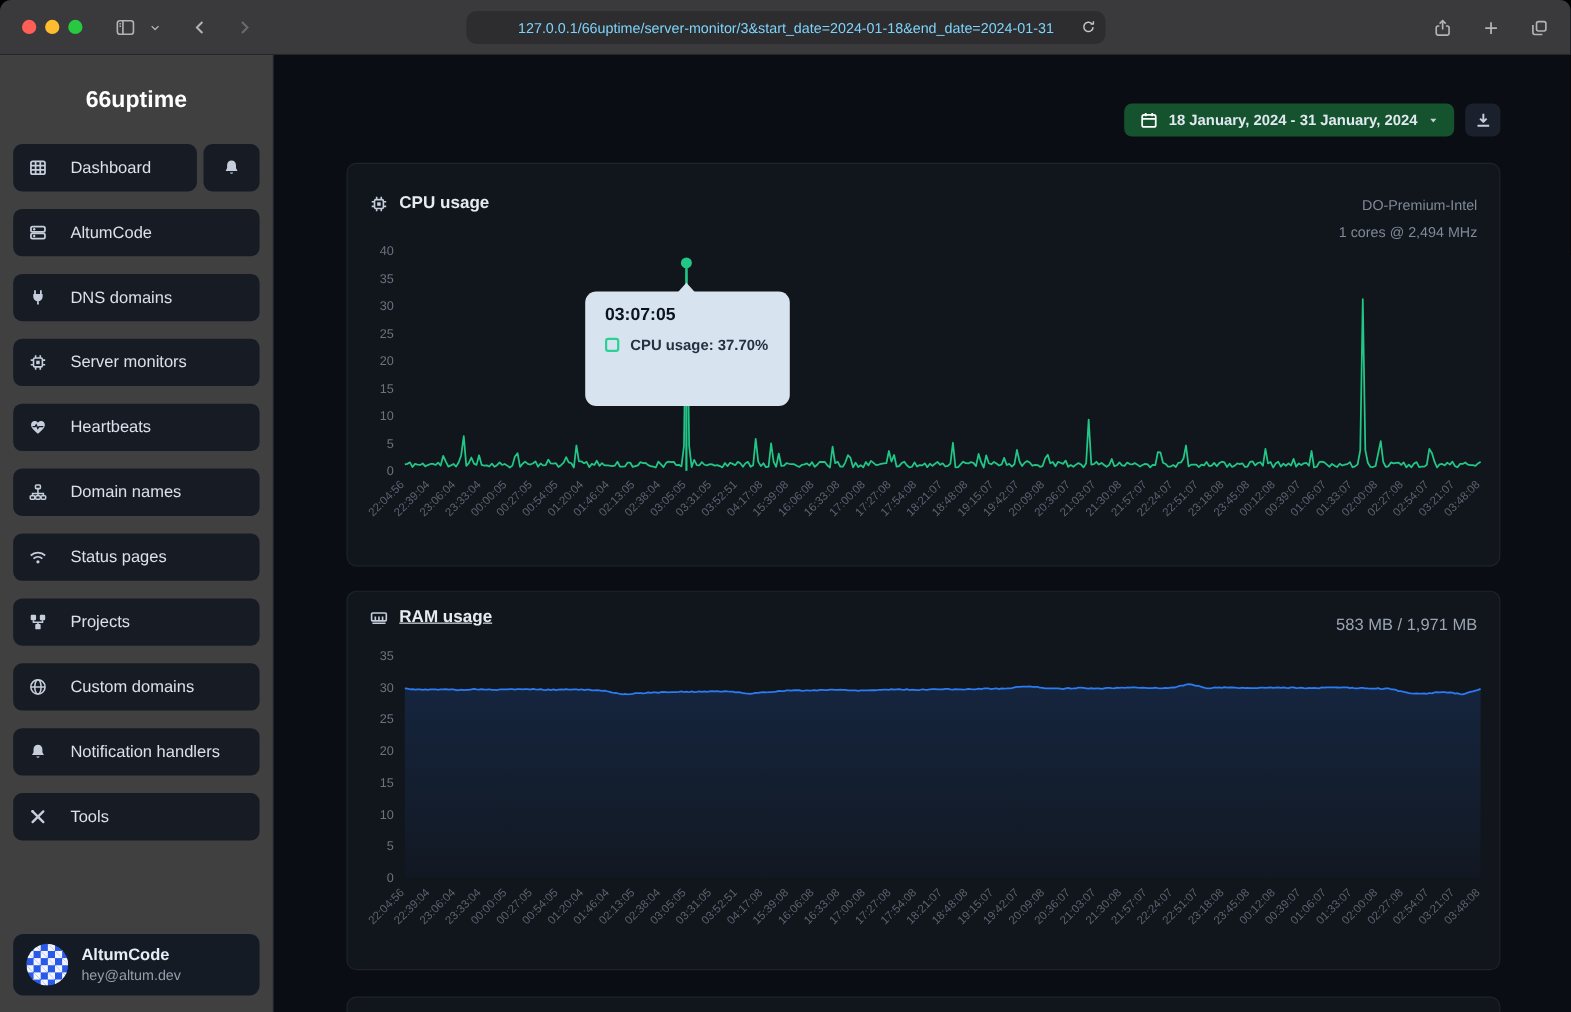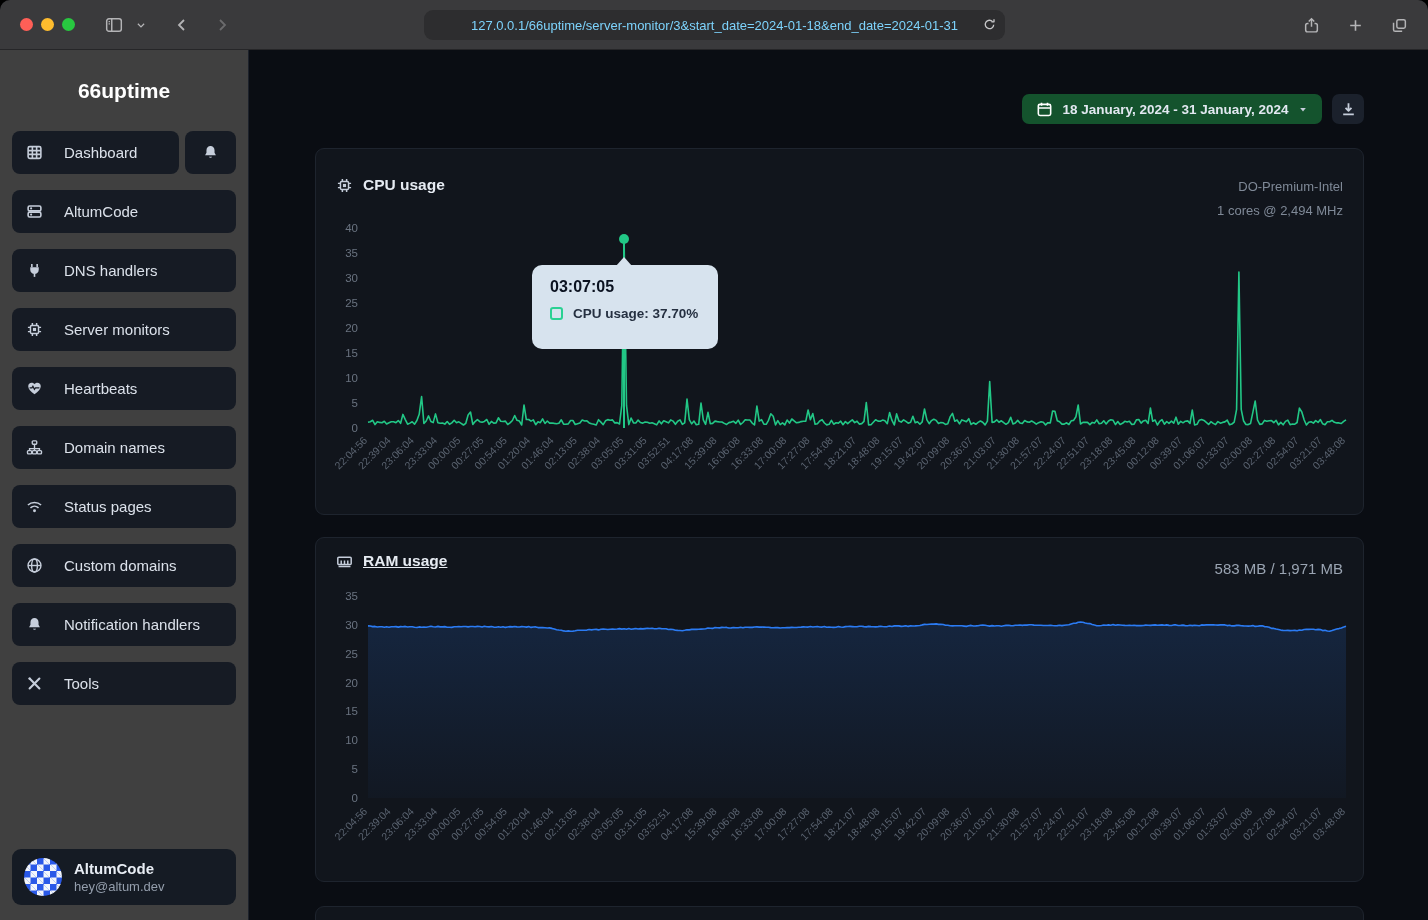--- a/index.html
+++ b/index.html
@@ -56,21 +56,21 @@
   .cpu-meta{position:absolute;right:20px;top:26px;text-align:right;color:#7f8997;font-size:13px;line-height:24px;}
   .ram-usage{position:absolute;right:20px;top:22px;color:#9aa4b2;font-size:15px;}
   svg.chart{position:absolute;left:10px;overflow:visible;}
   svg.chart text{font-family:"Liberation Sans",sans-serif;}
   .cpu svg.chart{top:70px;}
   .ram svg.chart{top:48px;}
   
   .marker-line{position:absolute;left:307px;top:95px;width:2px;height:184px;background:#22c786;z-index:1;}
   .marker-dot{position:absolute;left:303px;top:85px;width:10px;height:10px;border-radius:50%;
               background:#22c786;z-index:1;}
-  .tooltip{position:absolute;left:216px;top:116px;width:186px;height:84px;background:#d7e3ee;
+  .tooltip{position:absolute;left:216px;top:116px;width:186px;height:104px;background:#d7e3ee;
            border-radius:10px;z-index:2;padding:13px 18px 12px 18px;}
   .tooltip:before{content:"";position:absolute;top:-8px;left:84px;border-left:8px solid transparent;
                   border-right:8px solid transparent;border-bottom:9px solid #d7e3ee;}
   .tt-time{color:#0b1220;font-size:16px;font-weight:800;}
   .tt-row{display:flex;align-items:center;gap:10px;margin-top:10px;}
   .tt-swatch{width:13px;height:13px;border:2px solid #2bd193;border-radius:3px;background:transparent;flex:none;}
   .tt-label{color:#253041;font-size:13.5px;font-weight:700;text-align:center;}
 </style>
 </head>
 <body>
@@ -175,21 +175,21 @@
           <span>AltumCode</span>
         </div>
         <div class="side-item">
           <span class="sicon">
             <svg viewBox="0 0 16 16" fill="none" stroke="currentColor" stroke-width="1.5">
               <path d="M5.5 1.8v3.2M10.5 1.8v3.2"></path>
               <path d="M4 5h8v2.3a4 4 0 0 1-8 0z" fill="currentColor" stroke="none"></path>
               <path d="M8 11.2V14"></path>
             </svg>
           </span>
-          <span>DNS handlers</span>
+          <span>DNS domains</span>
         </div>
         <div class="side-item">
           <span class="sicon">
             <svg viewBox="0 0 16 16" fill="none" stroke="currentColor" stroke-width="1.4">
               <rect x="4.2" y="4.2" width="7.6" height="7.6" rx="1.2"></rect>
               <rect x="6.5" y="6.5" width="3" height="3" fill="currentColor" stroke="none"></rect>
               <path d="M6 1.8v2.4M10 1.8v2.4M6 11.8v2.4M10 11.8v2.4M1.8 6h2.4M1.8 10h2.4M11.8 6h2.4M11.8 10h2.4"></path>
             </svg>
           </span>
           <span>Server monitors</span>
@@ -217,20 +217,31 @@
         </div>
         <div class="side-item">
           <span class="sicon">
             <svg viewBox="0 0 16 16" fill="none" stroke="currentColor" stroke-width="1.5">
               <path d="M1.8 6.6a9.2 9.2 0 0 1 12.4 0"></path>
               <path d="M4.2 9.2a5.8 5.8 0 0 1 7.6 0"></path>
               <circle cx="8" cy="12" r="1.4" fill="currentColor" stroke="none"></circle>
             </svg>
           </span>
           <span>Status pages</span>
+        </div>
+        <div class="side-item">
+          <span class="sicon">
+            <svg viewBox="0 0 16 16" fill="none" stroke="currentColor" stroke-width="1.3">
+              <rect x="1.8" y="1.8" width="4.6" height="4.6" rx="1" fill="currentColor" stroke="none"></rect>
+              <rect x="9.6" y="1.8" width="4.6" height="4.6" rx="1" fill="currentColor" stroke="none"></rect>
+              <rect x="5.7" y="9.6" width="4.6" height="4.6" rx="1" fill="currentColor" stroke="none"></rect>
+              <path d="M4.1 6.4v1.8h7.8V6.4M8 8.2v1.4"></path>
+            </svg>
+          </span>
+          <span>Projects</span>
         </div>
         <div class="side-item">
           <span class="sicon">
             <svg viewBox="0 0 16 16" fill="none" stroke="currentColor" stroke-width="1.3">
               <circle cx="8" cy="8" r="6.1"></circle>
               <ellipse cx="8" cy="8" rx="2.7" ry="6.1"></ellipse>
               <path d="M2 8h12"></path>
             </svg>
           </span>
           <span>Custom domains</span>

